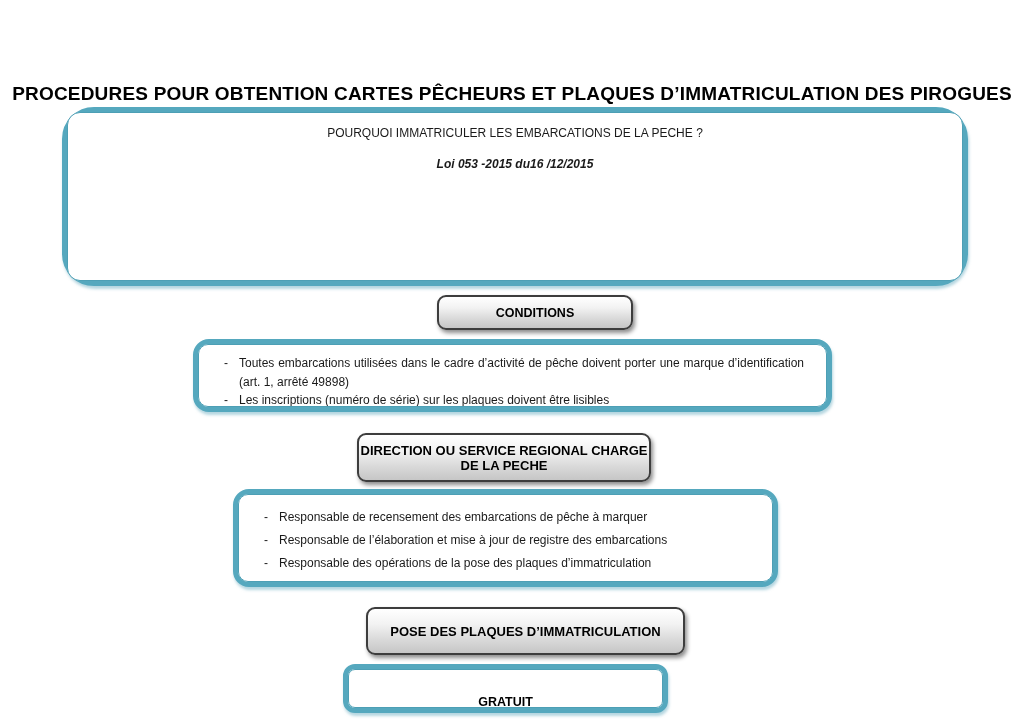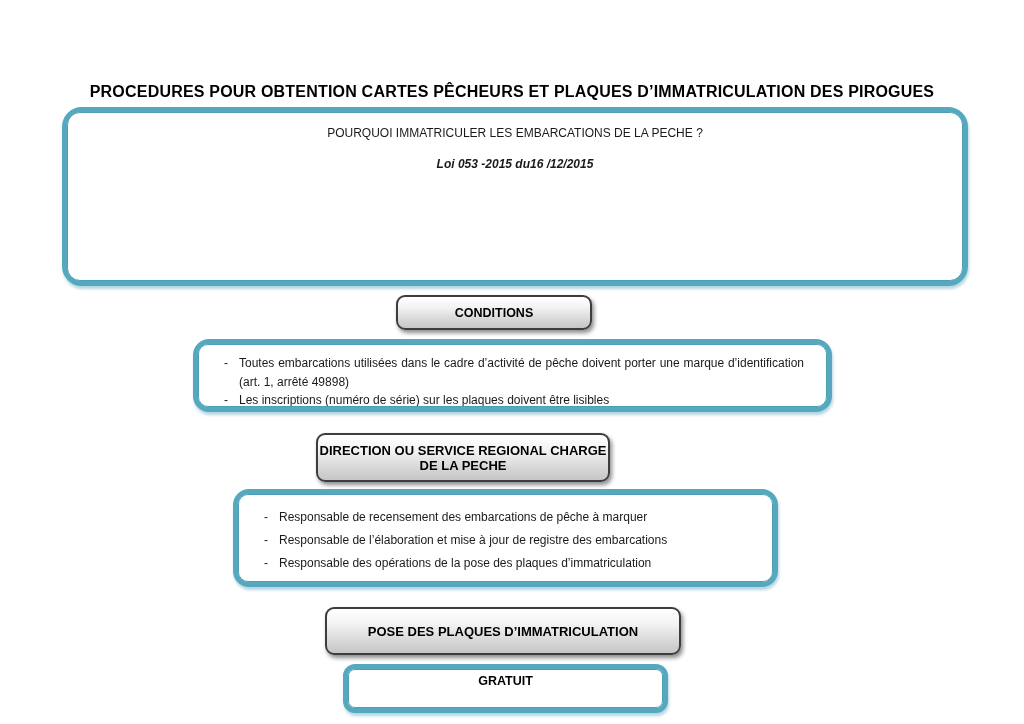--- a/index.html
+++ b/index.html
@@ -15,31 +15,31 @@
     background: #ffffff;
     overflow: hidden;
   }
 
   
   .doc-title {
     position: absolute;
     left: 0; right: 0;
     top: 83px;
     text-align: center;
-    font-size: 16px;
+    font-size: 19px;
     font-weight: bold;
     letter-spacing: 0.2px;
     color: #000;
   }
 
   
   .teal-outer {
     position: absolute;
     border: 5px solid #55a8be;
-    border-radius: 20px;
+    border-radius: 32px;
     background: #ffffff;
     box-shadow: 1px 3px 3px rgba(120, 180, 198, 0.55);
   }
   .teal-inner {
     width: 100%;
     height: 100%;
     border: 1.5px solid #4d9fb5;
     border-radius: 13px;
     background: #ffffff;
     overflow: hidden;
@@ -64,24 +64,25 @@
     align-items: center;
     justify-content: center;
     text-align: center;
     font-size: 12.5px;
     font-weight: bold;
     color: #000;
     background: linear-gradient(to bottom, #ffffff 0%, #f2f2f2 35%, #d9d9d9 70%, #c6c6c6 100%);
     border: 2px solid #3d3d3d;
     border-radius: 9px;
     box-shadow: 2px 3px 4px rgba(0,0,0,0.45);
+    margin-left: 41px;
   }
   .btn-conditions { left: 396px; top: 295px; width: 196px; height: 35px; }
   .btn-direction  { left: 316px; top: 433px; width: 294px; height: 49px; font-size: 13px; }
-  .btn-pose       { left: 325px; top: 607px; width: 356px; height: 48px; font-size: 13px; }
+  .btn-pose       { left: 325px; top: 607px; width: 319px; height: 48px; font-size: 13px; }
 
   
   .conditions-box { left: 193px; top: 339px; width: 639px; height: 73px; border-radius: 16px; }
   .conditions-box .teal-inner { border-radius: 10px; }
   .direction-box  { left: 233px; top: 489px; width: 545px; height: 98px; border-radius: 16px; }
   .direction-box .teal-inner { border-radius: 10px; }
 
   .bullet-list { list-style: none; }
   .conditions-box .bullet-list { padding: 9px 22px 0 14px; }
   .direction-box .bullet-list { padding: 11px 14px 0 14px; }
@@ -95,21 +96,21 @@
     flex: 0 0 26px;
     text-align: center;
   }
   .bullet-text { flex: 1; }
   .justify { text-align: justify; }
 
   
   .gratuit-box { left: 343px; top: 664px; width: 325px; height: 49px; border-radius: 12px; }
   .gratuit-box .teal-inner { border-radius: 7px; }
   .gratuit-label {
-    padding-top: 4px;
+    padding-top: 25px;
     text-align: center;
     font-size: 12.5px;
     font-weight: bold;
     color: #000;
   }
 </style>
 </head>
 <body>
 
 <div class="page">

